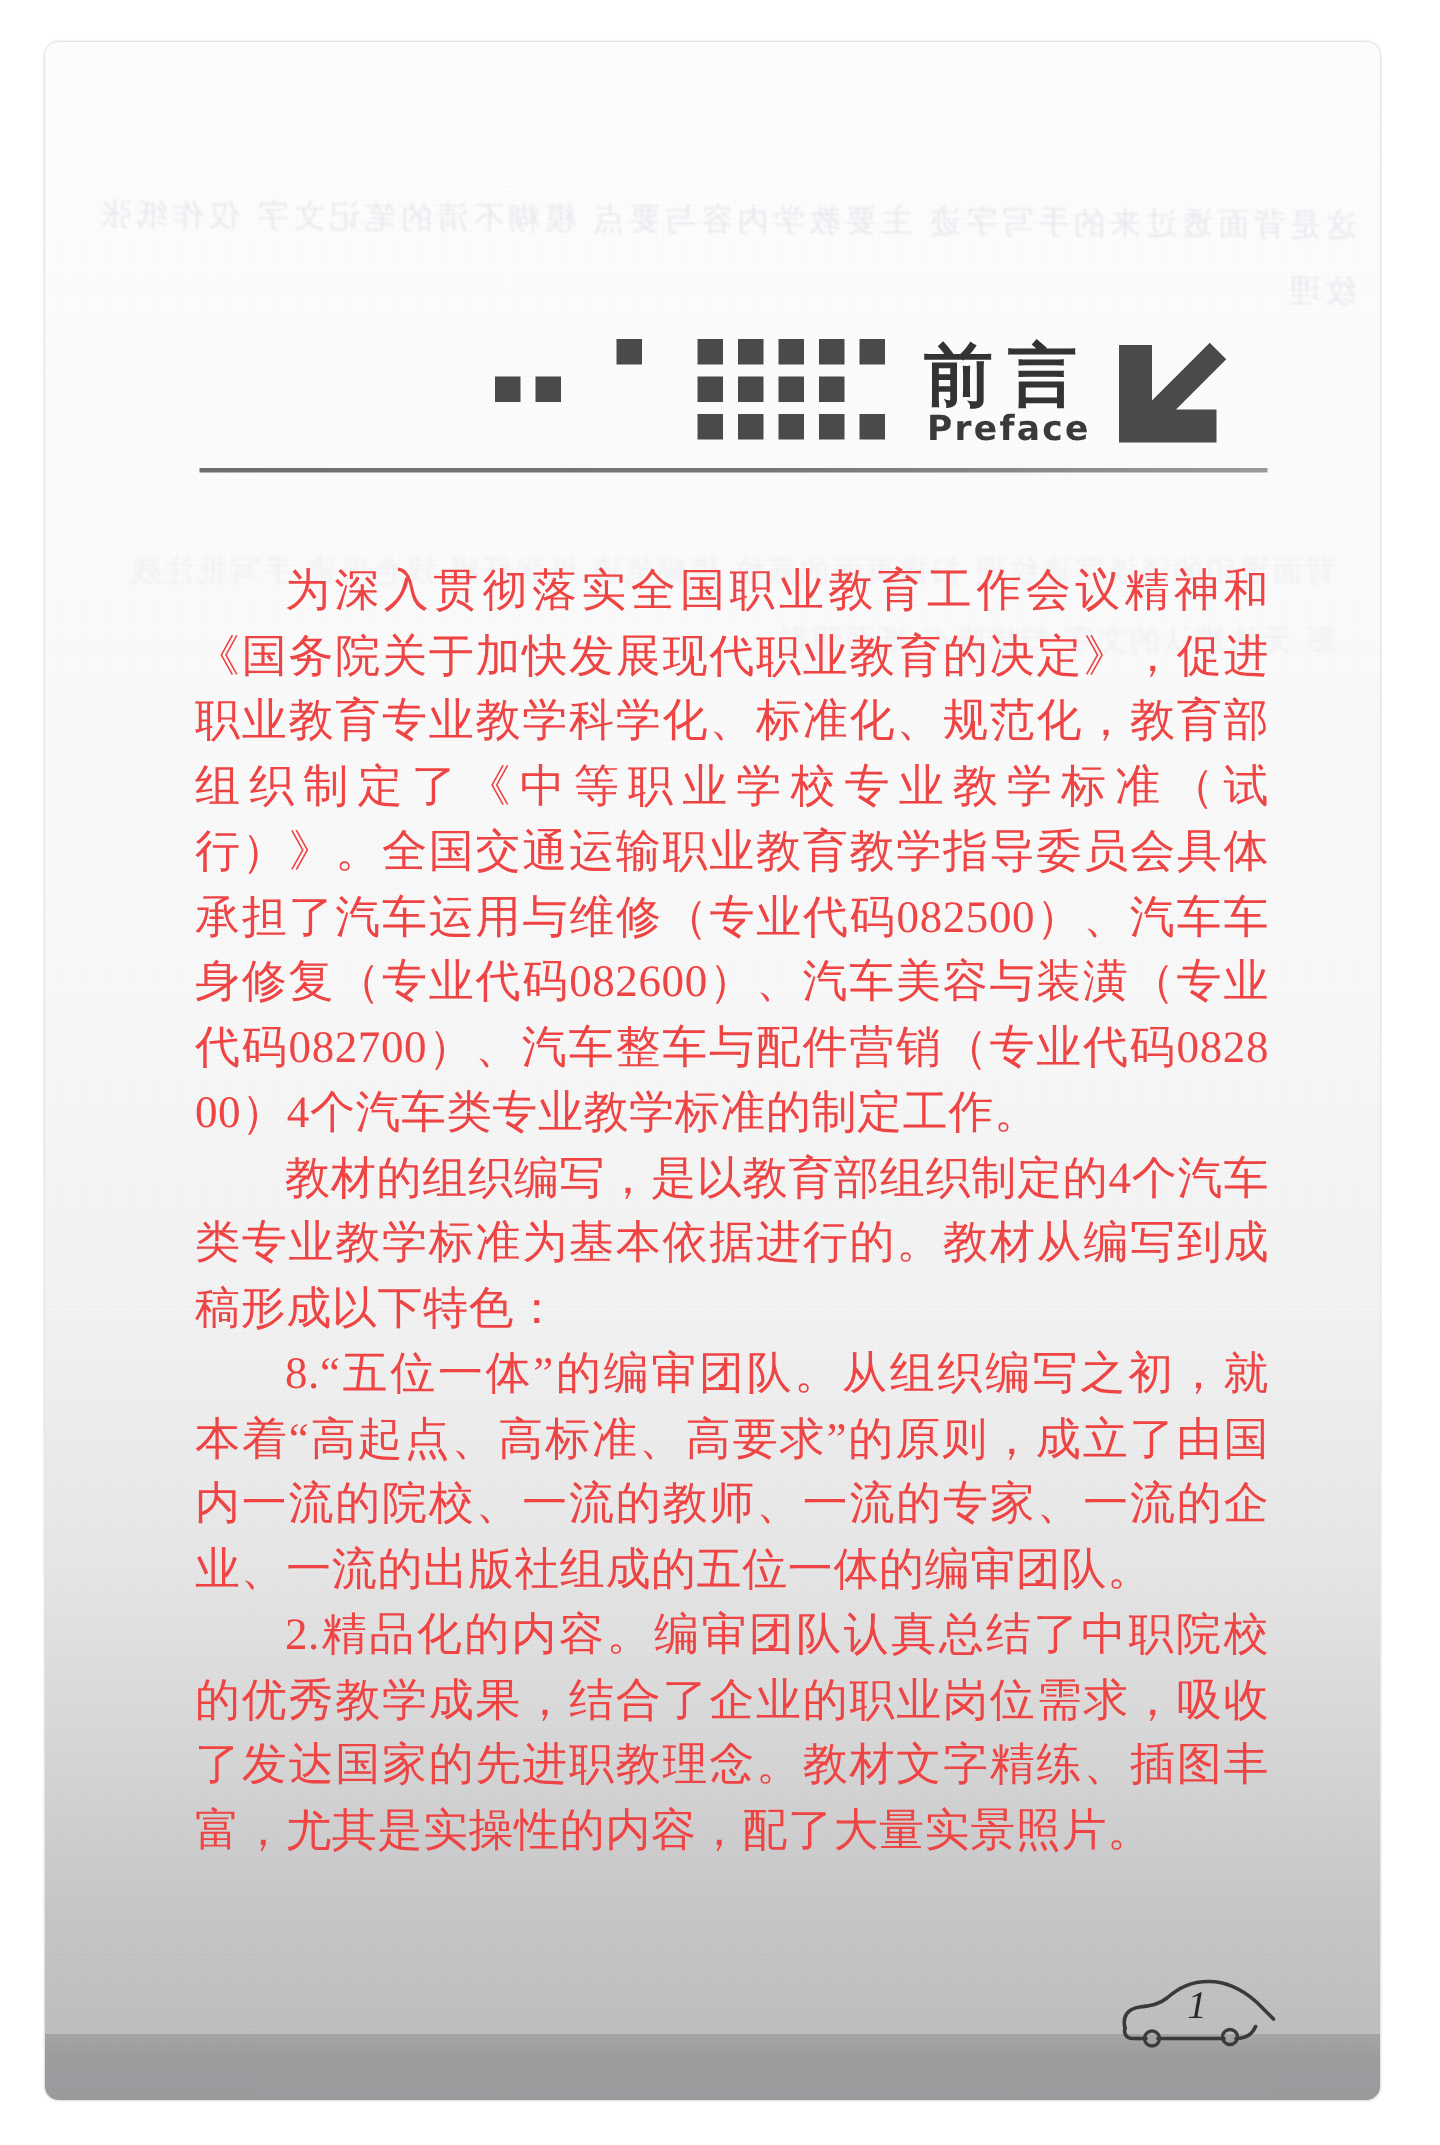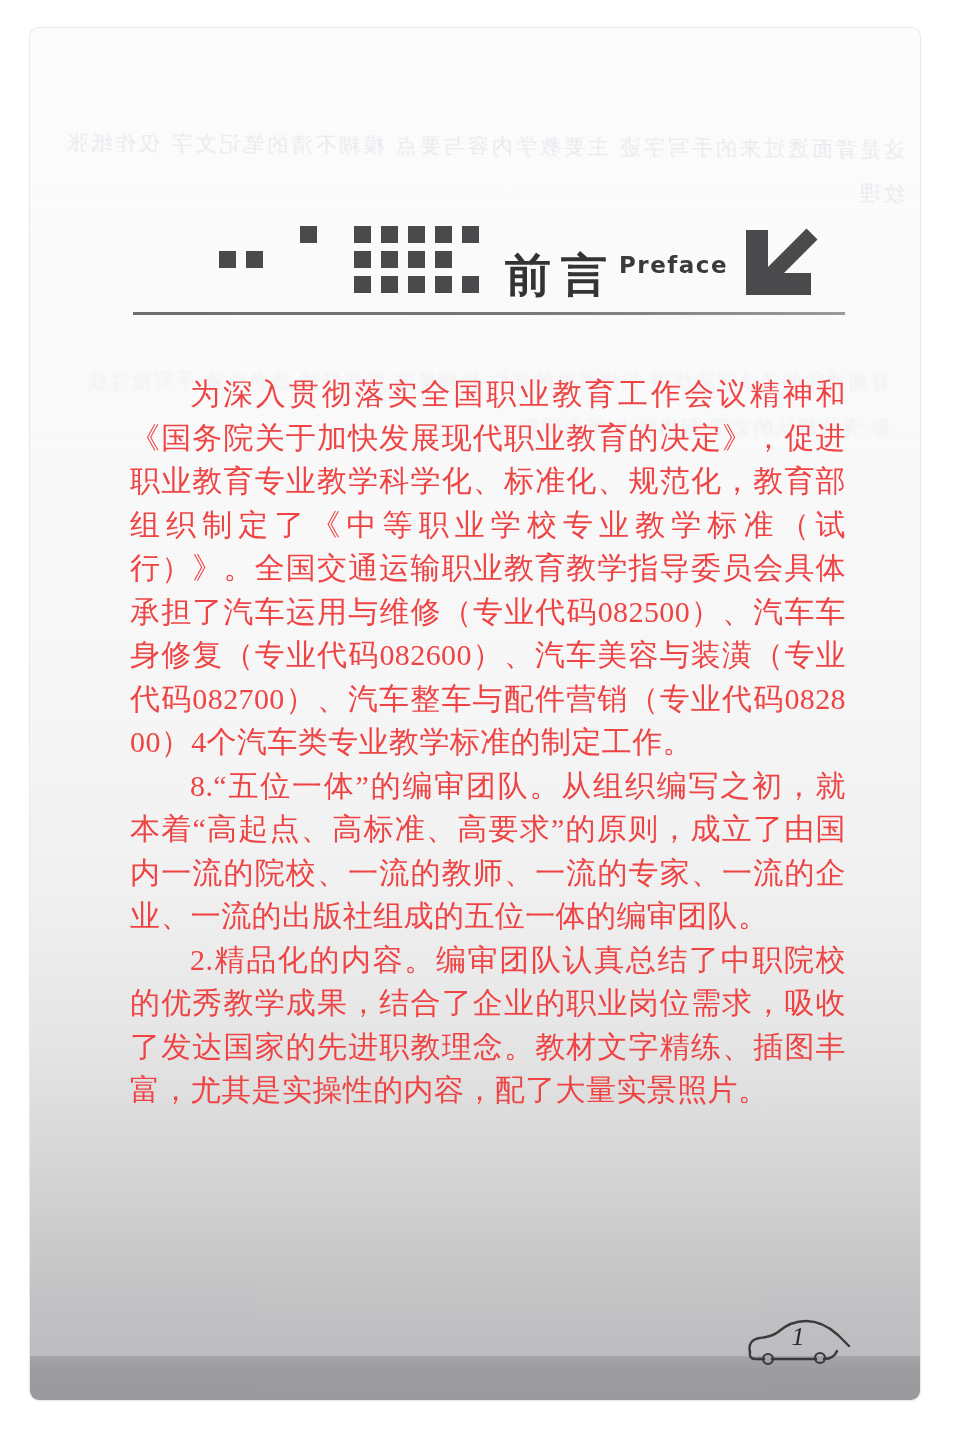--- a/index.html
+++ b/index.html
@@ -146,21 +146,21 @@
     position: absolute;
     width: 17px;
     height: 17px;
     background: #4a4a4c;
   }
 
   
   #title-lockup {
     flex: 0 0 auto;
     display: flex;
-    flex-direction: row;
+    flex-direction: column;
     align-items: flex-start;
     margin-bottom: 2px;
   }
   #title-cn {
     font-family: "DejaVu Sans", "Liberation Sans", sans-serif;
     font-size: 46px;
     line-height: 46px;
     font-weight: 700;
     color: #333335;
     letter-spacing: 10px;
@@ -289,20 +289,21 @@
         <path d="M4 4 H26 V47 H69 V69 H4 Z" fill="#4a4a4c"></path>
         <path d="M64.5 2.5 L75.5 13.5 L23.5 65.5 L12.5 54.5 Z" fill="#4a4a4c"></path>
       </svg>
     </div>
   </div>
 
   <div id="header-rule"></div>
 
   <div id="preface-body">
     <p class="para">为深入贯彻落实全国职业教育工作会议精神和《国务院关于加快发展现代职业教育的决定》，促进职业教育专业教学科学化、标准化、规范化，教育部组织制定了《中等职业学校专业教学标准（试行）》。全国交通运输职业教育教学指导委员会具体承担了汽车运用与维修（专业代码082500）、汽车车身修复（专业代码082600）、汽车美容与装潢（专业代码082700）、汽车整车与配件营销（专业代码082800）4个汽车类专业教学标准的制定工作。</p>
+    <p class="para">教材的组织编写，是以教育部组织制定的4个汽车类专业教学标准为基本依据进行的。教材从编写到成稿形成以下特色：</p>
     <p class="para">8.“五位一体”的编审团队。从组织编写之初，就本着“高起点、高标准、高要求”的原则，成立了由国内一流的院校、一流的教师、一流的专家、一流的企业、一流的出版社组成的五位一体的编审团队。</p>
     <p class="para">2.精品化的内容。编审团队认真总结了中职院校的优秀教学成果，结合了企业的职业岗位需求，吸收了发达国家的先进职教理念。教材文字精练、插图丰富，尤其是实操性的内容，配了大量实景照片。</p>
 
   </div>
 
   <div id="page-number-badge">
     <svg width="112" height="62" viewBox="0 0 112 62" aria-hidden="true">
       <path d="M8 40 C6 32 10 27 18 26 C26 25 31 24 36 20 C44 13 52 9 64 9 C76 9 86 14 96 23 C100 27 104 31 107 34" fill="none" stroke="#3a3a3d" stroke-width="2.4" stroke-linecap="round"></path>
       <path d="M8 40 C7 44 9 47 13 47 L17 47" fill="none" stroke="#3a3a3d" stroke-width="2.4" stroke-linecap="round"></path>
       <path d="M17 47 L22 47 M30 47 L74 47" fill="none" stroke="#3a3a3d" stroke-width="2.4" stroke-linecap="round"></path>

